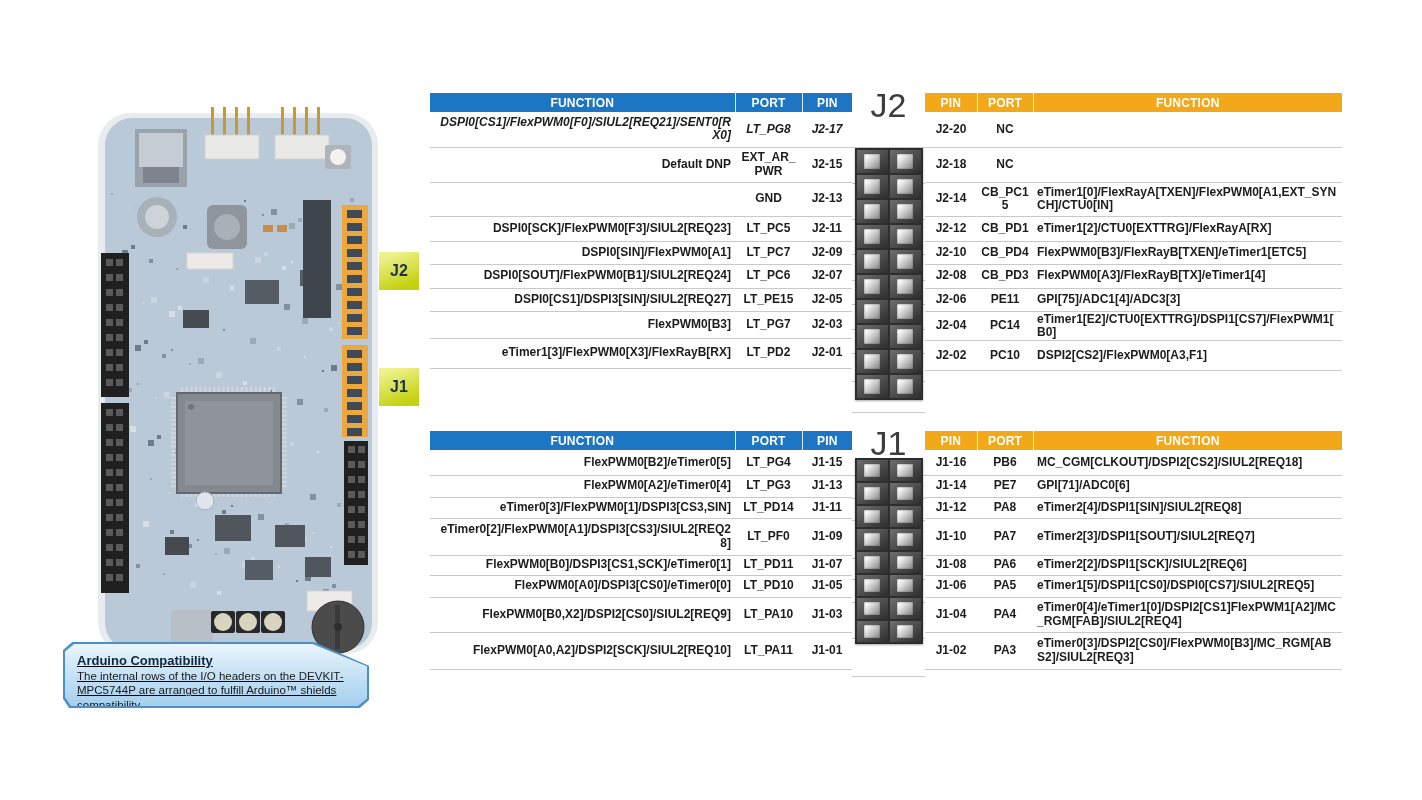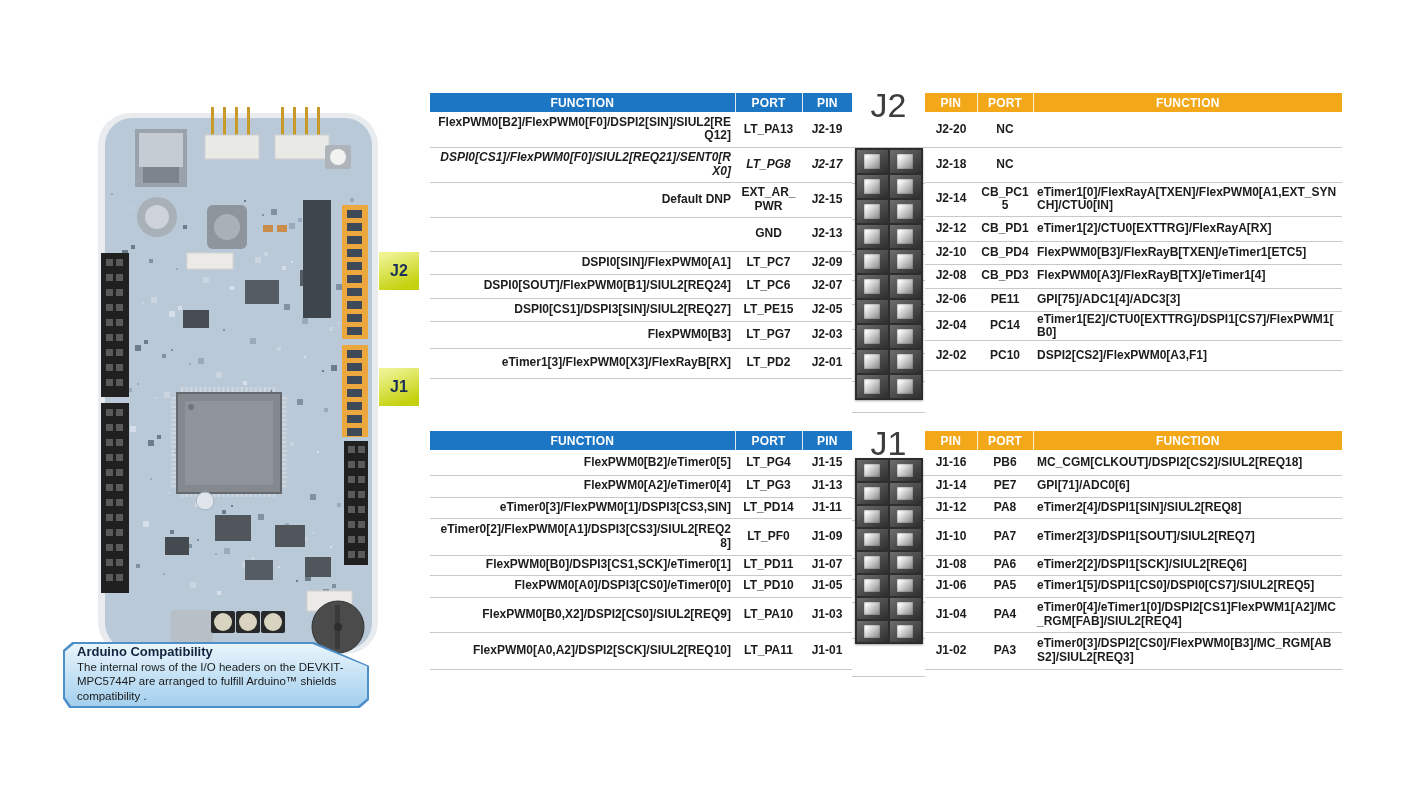--- a/index.html
+++ b/index.html
@@ -55,21 +55,21 @@
             background:linear-gradient(135deg,#fdfdfd 15%,#8a8a8a 95%);
             box-shadow:inset 0 0 2px #5c5c5c;}
 
   
   #callout{position:absolute;left:63px;top:642px;width:306px;height:66px;z-index:3;}
   .callout-shape{position:absolute;inset:0;background:var(--callout-border,#4d8fc9);
       clip-path:polygon(3% 0,82% 0,100% 36%,100% 88%,97% 100%,2% 100%,0 86%,0 12%);}
   .callout-inner{position:absolute;inset:2px;
       background:linear-gradient(180deg,#eaf5fc 0%,#c9e4f6 45%,#a4cfee 100%);
       clip-path:polygon(3% 0,82% 0,100% 36%,100% 88%,97% 100%,2% 100%,0 86%,0 12%);
-      padding:0 10px 0 12px;box-sizing:border-box;}
+      padding:9px 10px 0 12px;box-sizing:border-box;text-decoration:underline;}
   .callout-title{font-size:13px;font-weight:700;color:#10253f;margin-bottom:1px;}
   .callout-body{font-size:11.5px;color:#1a1a1a;line-height:1.25;font-weight:500;}
 </style>
 </head>
 <body>
 
 <div class="canvas">
 
   <div id="board-wrap">
     <svg width="290" height="555" viewBox="0 0 290 555" xmlns="http://www.w3.org/2000/svg">
@@ -469,39 +469,39 @@
             <col style="width: 50px;">
           </colgroup>
           <thead>
             <tr>
               <th>FUNCTION</th>
               <th>PORT</th>
               <th>PIN</th>
             </tr>
           </thead>
           <tbody>
-            <tr style="height: 35px;">
-              <td class="c-func">FlexPWM0[B2]/FlexPWM0[F0]/DSPI2[SIN]/SIUL2[REQ12]</td>
-              <td class="c-port">LT_PA13</td>
-              <td class="c-pin">J2-19</td>
-            </tr>
             <tr style="height: 35px; font-style: italic;">
               <td class="c-func">DSPI0[CS1]/FlexPWM0[F0]/SIUL2[REQ21]/SENT0[RX0]</td>
               <td class="c-port">LT_PG8</td>
               <td class="c-pin">J2-17</td>
             </tr>
             <tr style="height: 35px;">
               <td class="c-func">Default DNP</td>
               <td class="c-port">EXT_AR_PWR</td>
               <td class="c-pin">J2-15</td>
             </tr>
             <tr style="height: 34px;">
               <td class="c-func"></td>
               <td class="c-port">GND</td>
               <td class="c-pin">J2-13</td>
+            </tr>
+            <tr style="height: 25px;">
+              <td class="c-func">DSPI0[SCK]/FlexPWM0[F3]/SIUL2[REQ23]</td>
+              <td class="c-port">LT_PC5</td>
+              <td class="c-pin">J2-11</td>
             </tr>
             <tr style="height: 23px;">
               <td class="c-func">DSPI0[SIN]/FlexPWM0[A1]</td>
               <td class="c-port">LT_PC7</td>
               <td class="c-pin">J2-09</td>
             </tr>
             <tr style="height: 24px;">
               <td class="c-func">DSPI0[SOUT]/FlexPWM0[B1]/SIUL2[REQ24]</td>
               <td class="c-port">LT_PC6</td>
               <td class="c-pin">J2-07</td>

